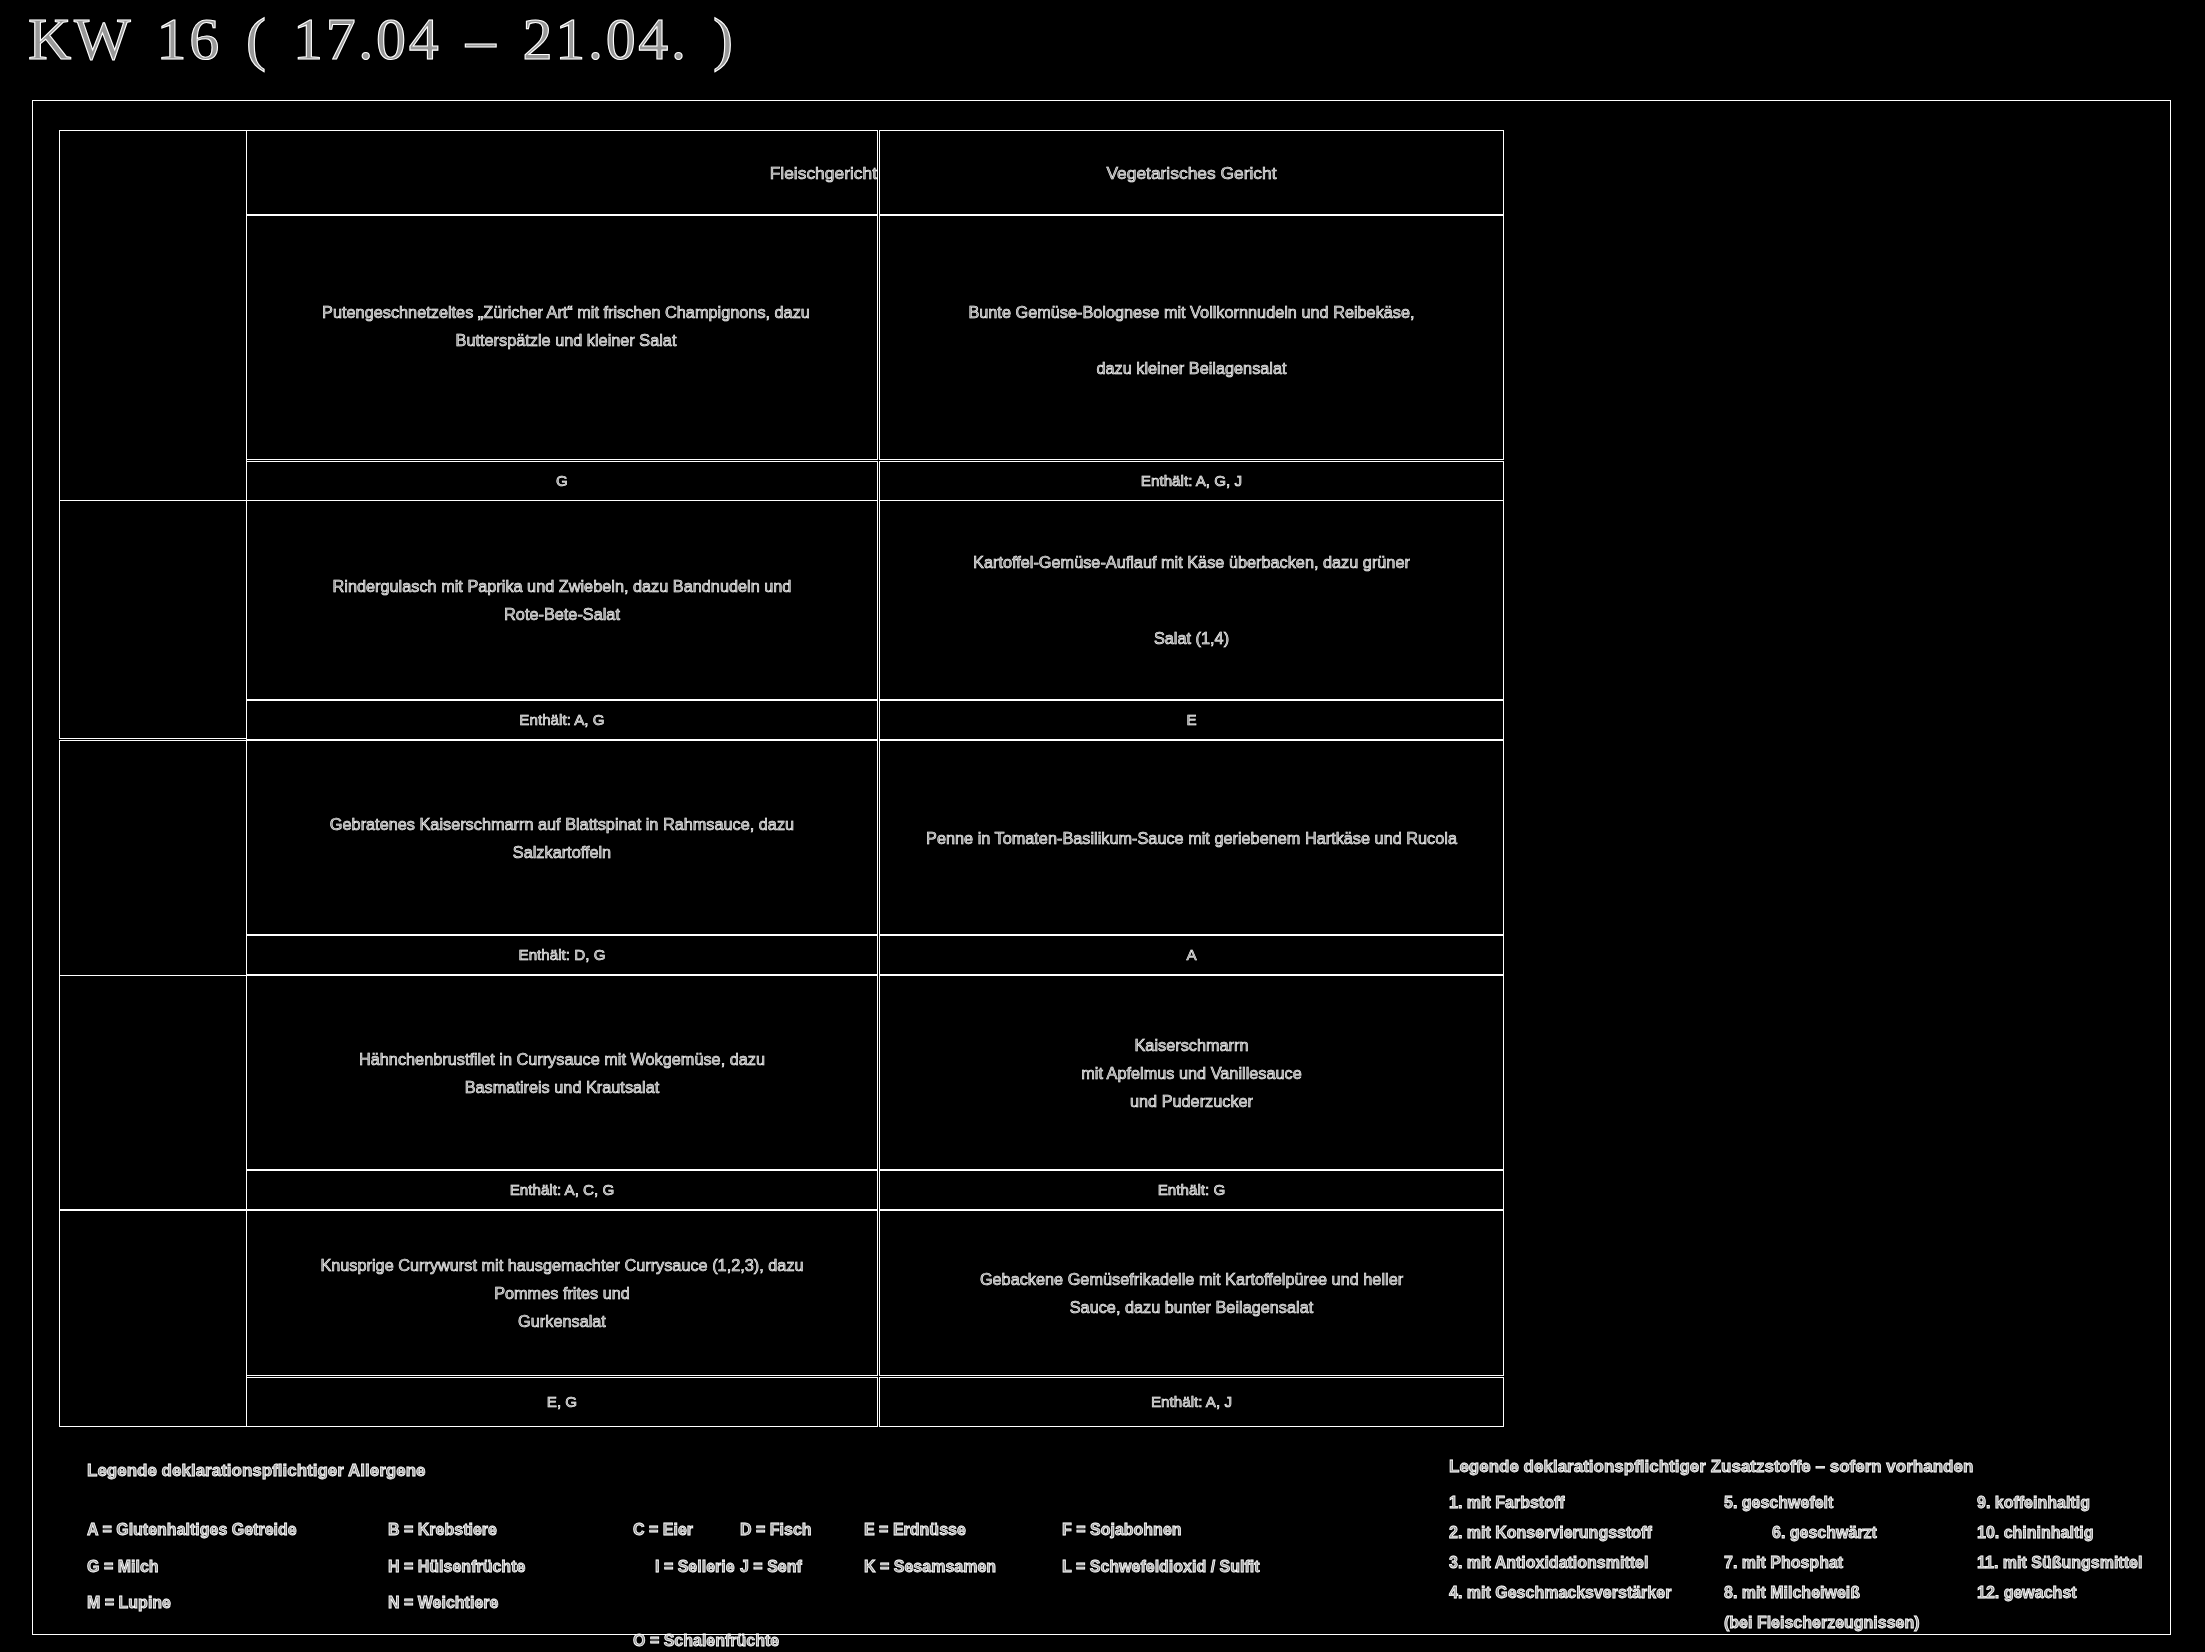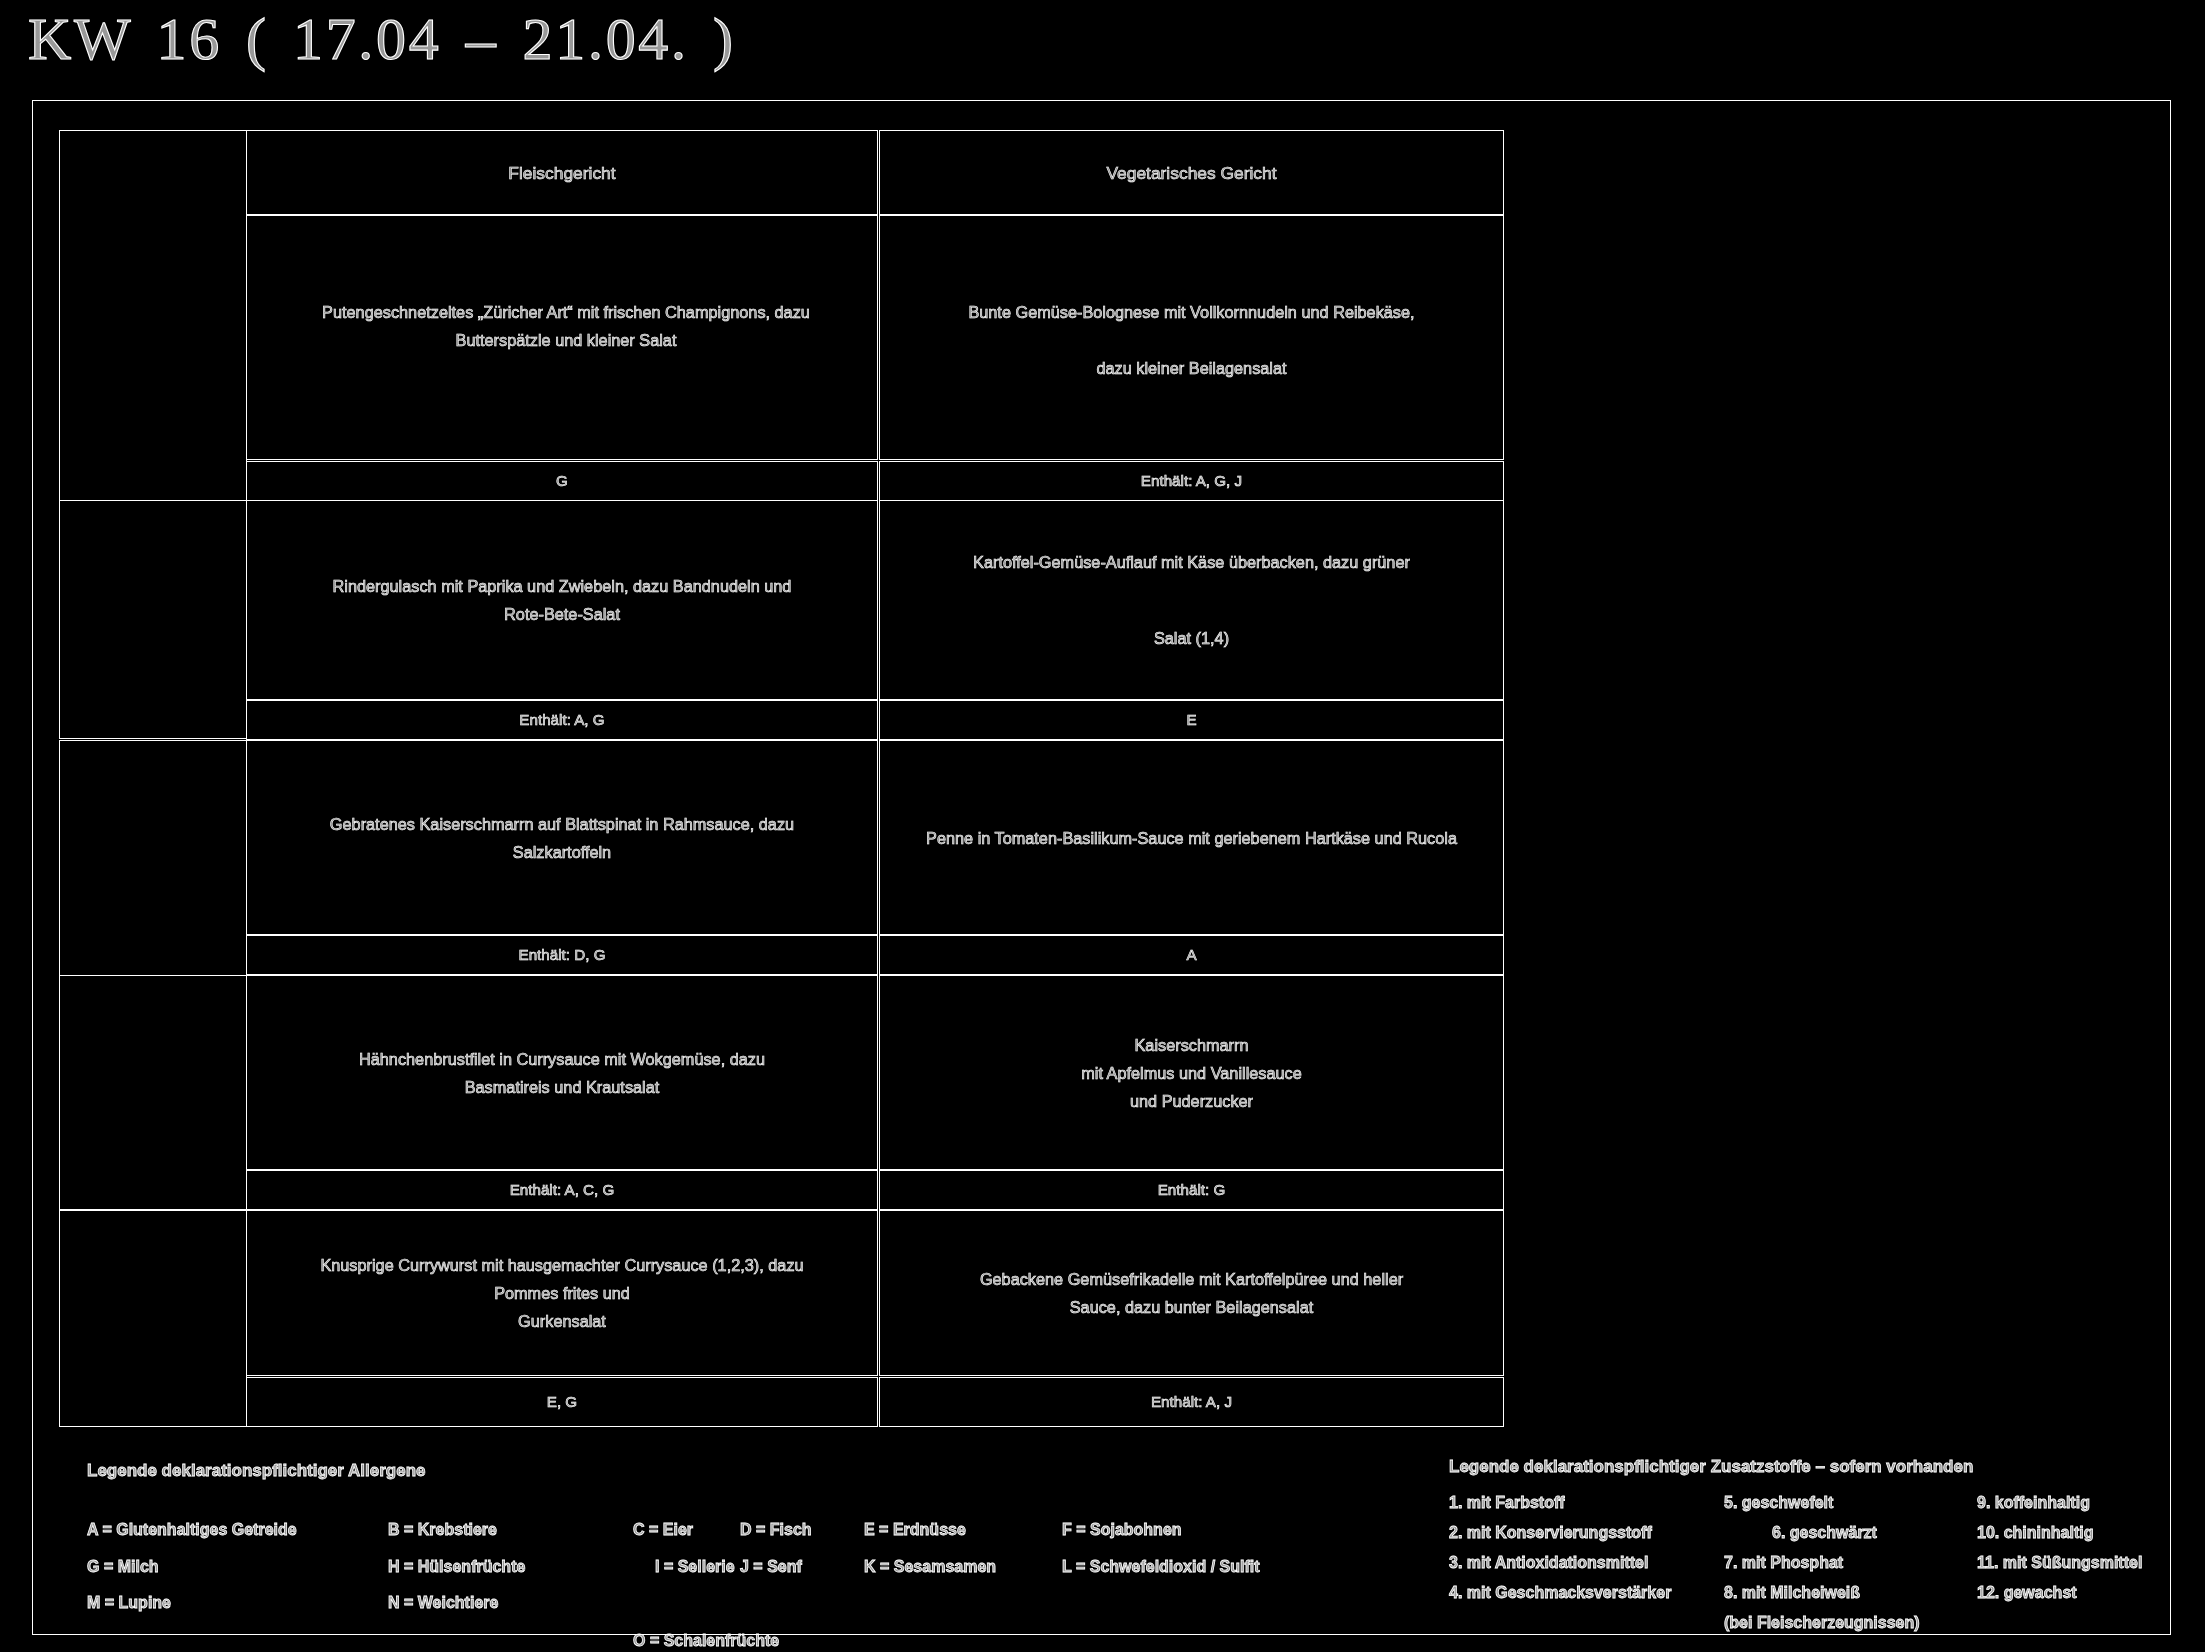--- a/index.html
+++ b/index.html
@@ -32,21 +32,21 @@
   <div class="title">KW 16 ( 17.04 – 21.04. )</div>
 
   <div class="sheet">
 
     <div class="cell" style="left:25.6px;top:29px;width:188px;height:371px;"></div>
     <div class="cell" style="left:25.6px;top:399px;width:188px;height:239px;"></div>
     <div class="cell" style="left:25.6px;top:639px;width:188px;height:236px;"></div>
     <div class="cell" style="left:25.6px;top:874px;width:188px;height:235px;"></div>
     <div class="cell" style="left:25.6px;top:1109px;width:188px;height:217px;"></div>
 
-    <div class="cell" style="left:213px;top:29px;width:632px;height:85px;">
+    <div class="cell" style="left:213px;top:29px;width:632px;height:85px;align-items:flex-end;">
       <span class="ol hdr">Fleischgericht</span>
     </div>
     <div class="cell" style="left:846px;top:29px;width:625px;height:85px;">
       <span class="ol hdr">Vegetarisches Gericht</span>
     </div>
 
     <div class="cell topalign" style="left:213px;top:114px;width:632px;height:245px;padding-left:8px;">
       <span class="ol mline">Putengeschnetzeltes „Züricher Art“ mit frischen Champignons, dazu</span>
       <span class="ol mline">Butterspätzle und kleiner Salat</span>
 

